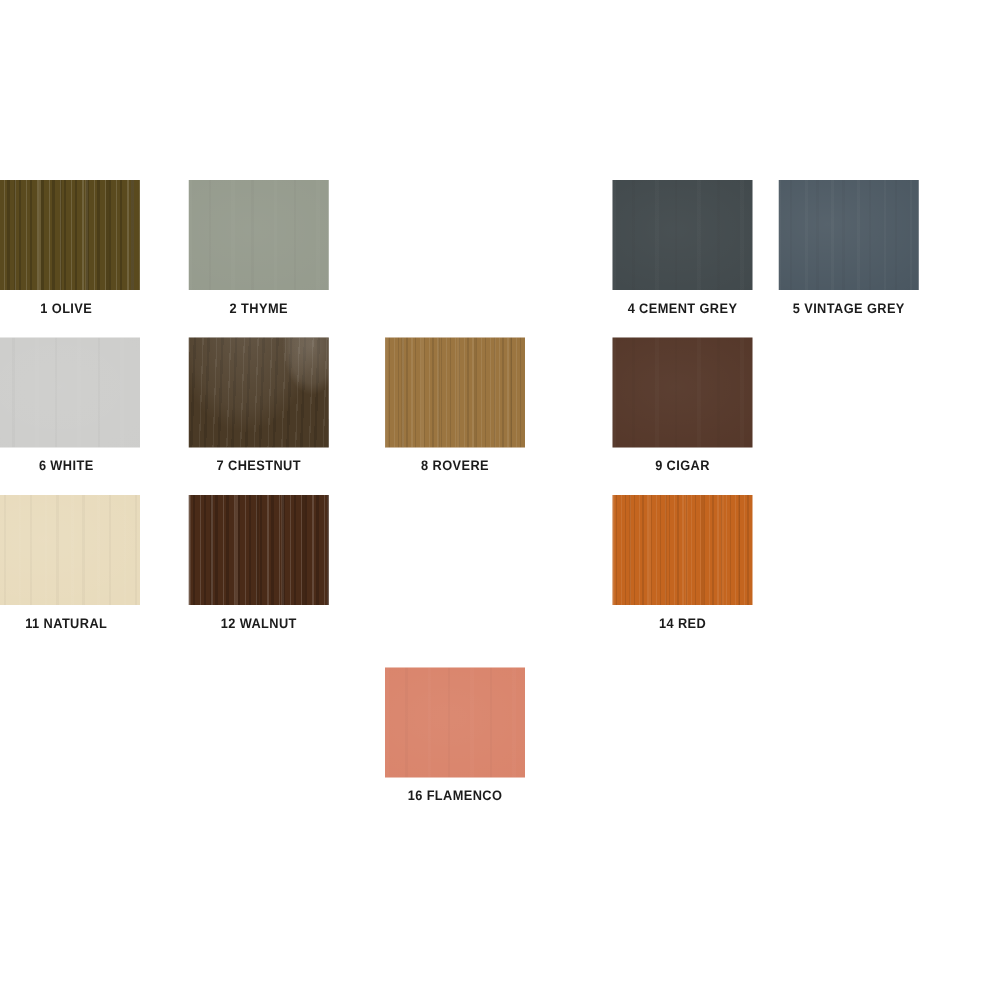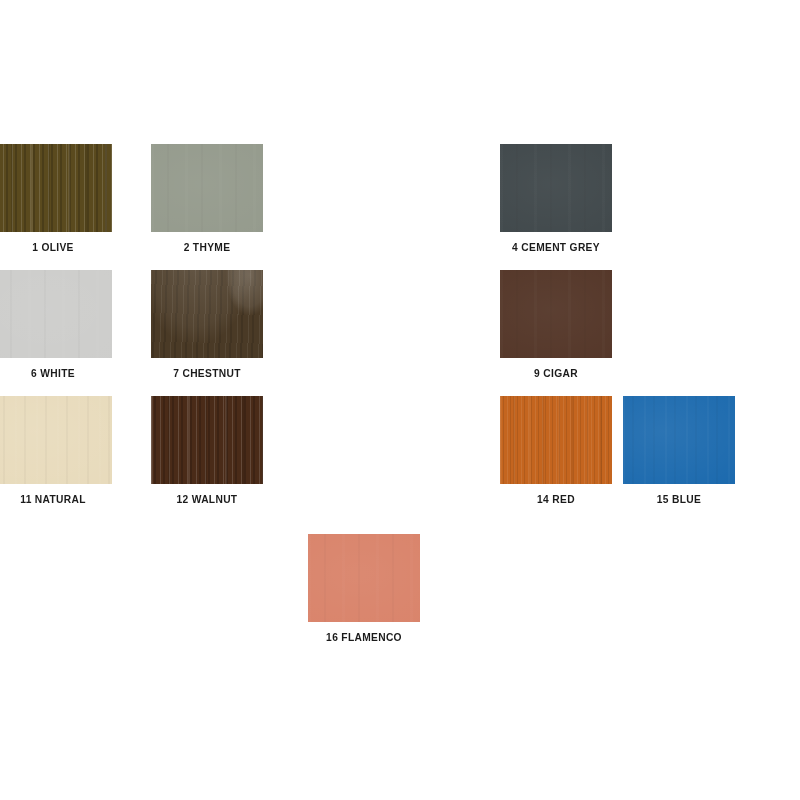--- a/index.html
+++ b/index.html
@@ -38,21 +38,21 @@
   
   .swatch-cell {
     position: absolute;
     top: 0;
     width: 112px;
     height: 122px;
   }
   .swatch-cell.col-1 { left: -6px; }
   .swatch-cell.col-2 { left: 151px; }
   .swatch-cell.col-3 { left: 308px; }
-  .swatch-cell.col-4 { left: 484px; padding-left: 16px; }
+  .swatch-cell.col-4 { left: 474px; padding-left: 16px; }
   .swatch-cell.col-5 { left: 623px; }
   .swatch-cell.col-center { left: 308px; }
 
   .swatch-chip {
     position: relative;
     width: 112px;
     height: 88px;
     overflow: hidden;
     background-color: #888;
   }
@@ -213,34 +213,46 @@
         <div class="grain grain-flat"></div>
       </div>
       <div class="swatch-label">2 THYME</div>
     </div>
     <div class="swatch-cell col-4">
       <div class="swatch-chip" style="background-color: rgb(63, 71, 74);">
         <div class="grain grain-flat"></div>
       </div>
       <div class="swatch-label">4 CEMENT GREY</div>
     </div>
+    <div class="swatch-cell col-5">
+      <div class="swatch-chip" style="background-color: rgb(74, 87, 97);">
+        <div class="grain grain-smooth"></div>
+      </div>
+      <div class="swatch-label">5 VINTAGE GREY</div>
+    </div>
   </div>
 
   <div class="swatch-row row-2">
     <div class="swatch-cell col-1">
       <div class="swatch-chip" style="background-color: rgb(205, 205, 203);">
         <div class="grain grain-flat"></div>
       </div>
       <div class="swatch-label">6 WHITE</div>
     </div>
     <div class="swatch-cell col-2">
       <div class="swatch-chip" style="background-color: rgb(74, 58, 38);">
         <div class="grain grain-arc"></div>
       </div>
       <div class="swatch-label">7 CHESTNUT</div>
+    </div>
+    <div class="swatch-cell col-3">
+      <div class="swatch-chip" style="background-color: rgb(155, 117, 64);">
+        <div class="grain grain-vertical"></div>
+      </div>
+      <div class="swatch-label">8 ROVERE</div>
     </div>
     <div class="swatch-cell col-4">
       <div class="swatch-chip" style="background-color: rgb(83, 53, 39);">
         <div class="grain grain-flat"></div>
       </div>
       <div class="swatch-label">9 CIGAR</div>
     </div>
   </div>
 
   <div class="swatch-row row-3">
@@ -255,26 +267,20 @@
         <div class="grain grain-strong"></div>
       </div>
       <div class="swatch-label">12 WALNUT</div>
     </div>
     <div class="swatch-cell col-4">
       <div class="swatch-chip" style="background-color: rgb(196, 101, 31);">
         <div class="grain grain-vertical"></div>
       </div>
       <div class="swatch-label">14 RED</div>
     </div>
-    <div class="swatch-cell col-5">
-      <div class="swatch-chip" style="background-color: rgb(28, 106, 174);">
-        <div class="grain grain-smooth"></div>
-      </div>
-      <div class="swatch-label">15 BLUE</div>
-    </div>
   </div>
 
   <div class="swatch-row row-4">
     <div class="swatch-cell col-center">
       <div class="swatch-chip" style="background-color: rgb(217, 131, 106);">
         <div class="grain grain-flat"></div>
       </div>
       <div class="swatch-label">16 FLAMENCO</div>
     </div>
   </div>

